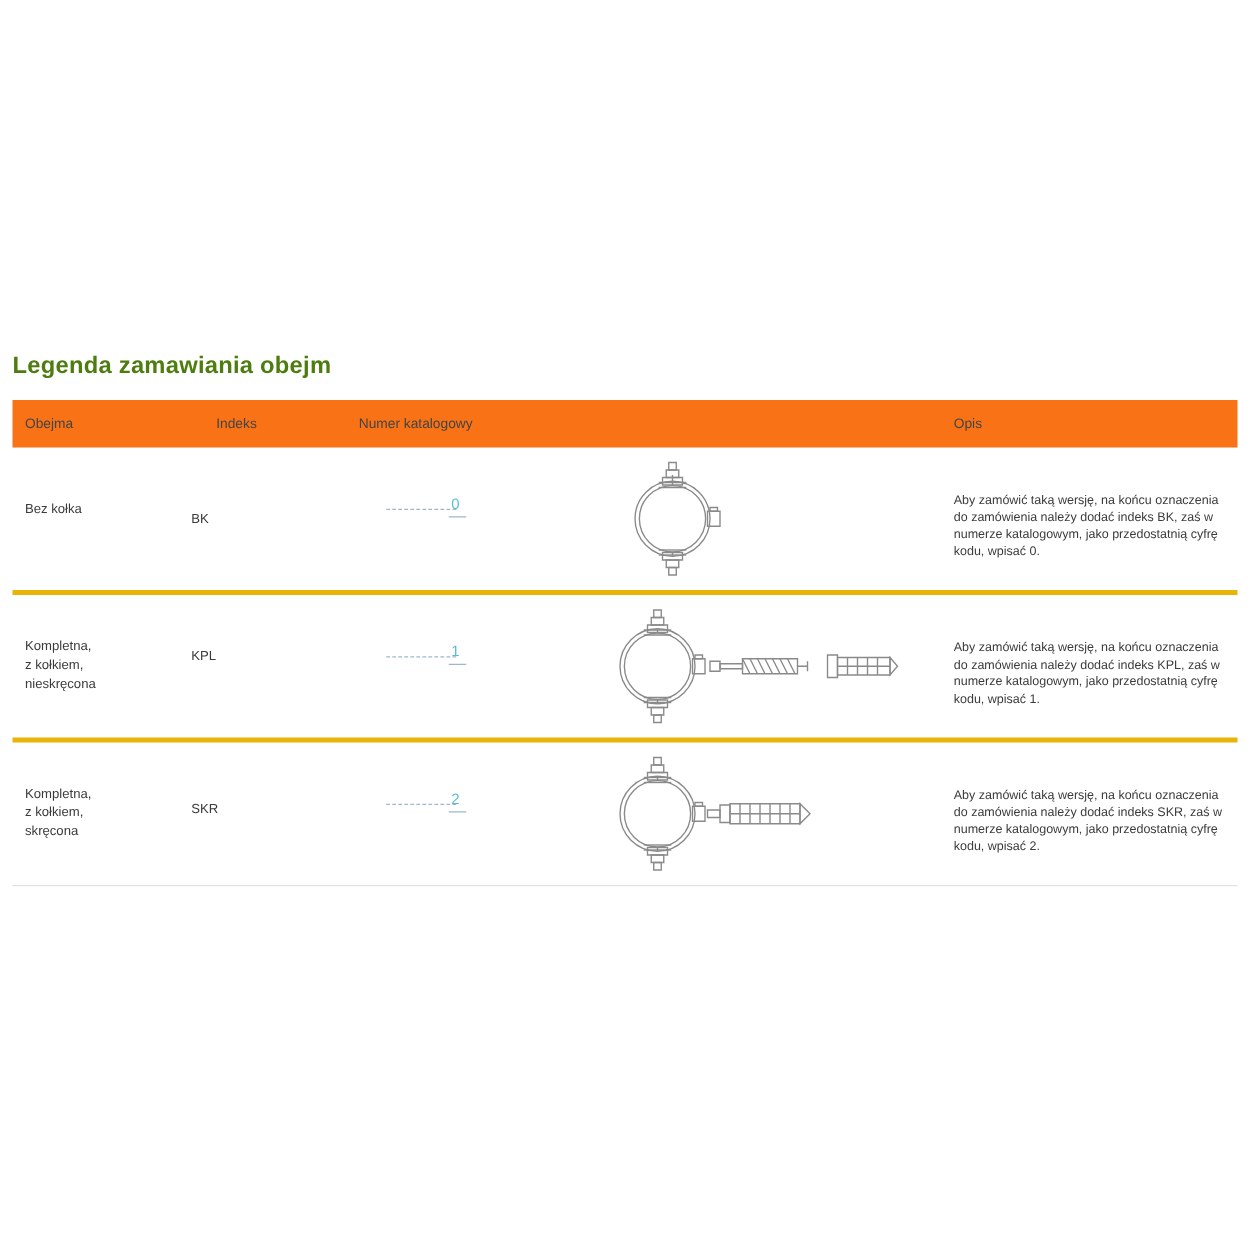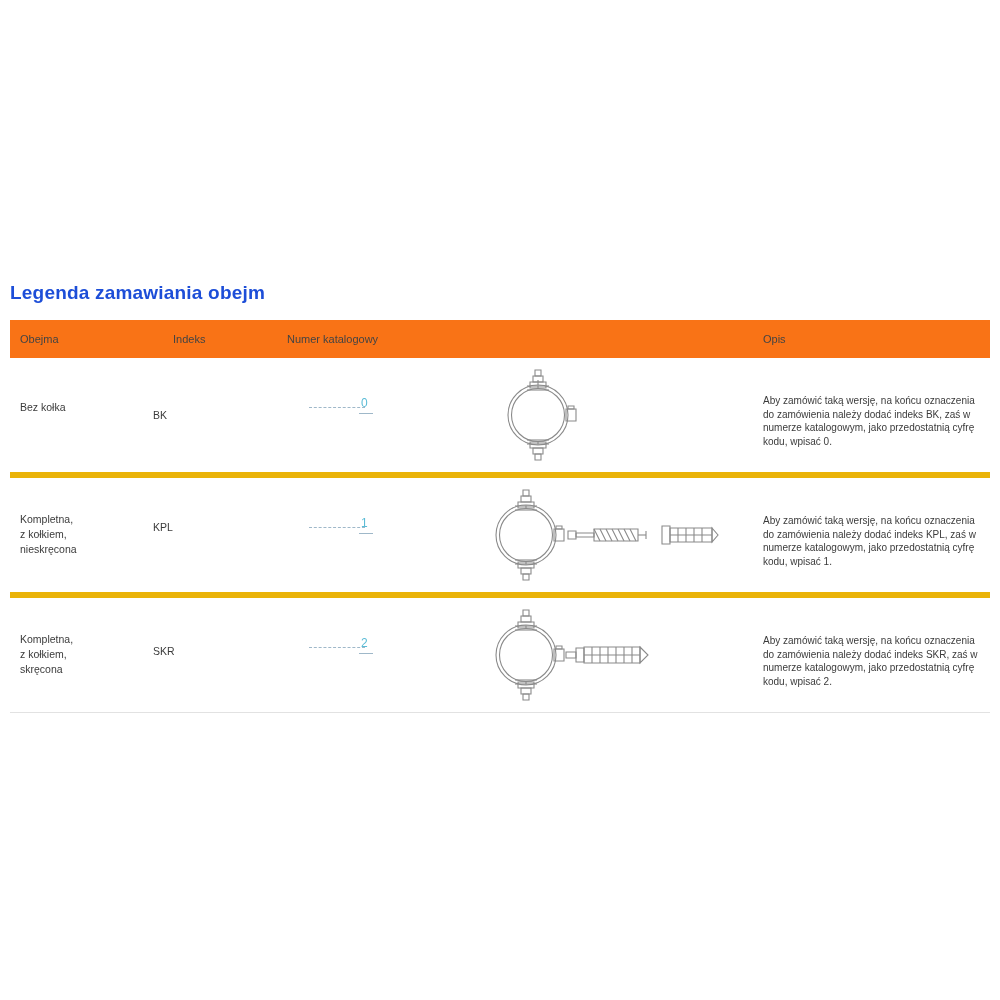--- a/index.html
+++ b/index.html
@@ -23,21 +23,21 @@
     width: 1000px;
     height: 1000px;
   }
 
   .title {
     position: absolute;
     left: 10px;
     top: 282px;
     font-size: 19px;
     font-weight: bold;
-    color: #1d4ed8;
+    color: #4d7c0f;
     letter-spacing: 0.2px;
   }
 
   .table {
     position: absolute;
     left: 10px;
     top: 320px;
     width: 980px;
   }
 
@@ -53,21 +53,21 @@
     color: #444444;
   }
   .th-obejma  { left: 10px; }
   .th-indeks  { left: 143px; margin-left: 20px; }
   .th-numer   { left: 277px; }
   .th-opis    { left: 753px; }
 
   .row {
     position: relative;
     height: 114px;
-    border-bottom: 6px solid #eab308;
+    border-bottom: 4px solid #eab308;
   }
   .row:last-child { border-bottom: 1px solid #e2e2e2; }
 
   .cell {
     position: absolute;
     font-size: 10.5px;
     line-height: 15px;
     color: #3b3b3b;
   }
   .c-obejma { left: 10px; width: 120px; }

